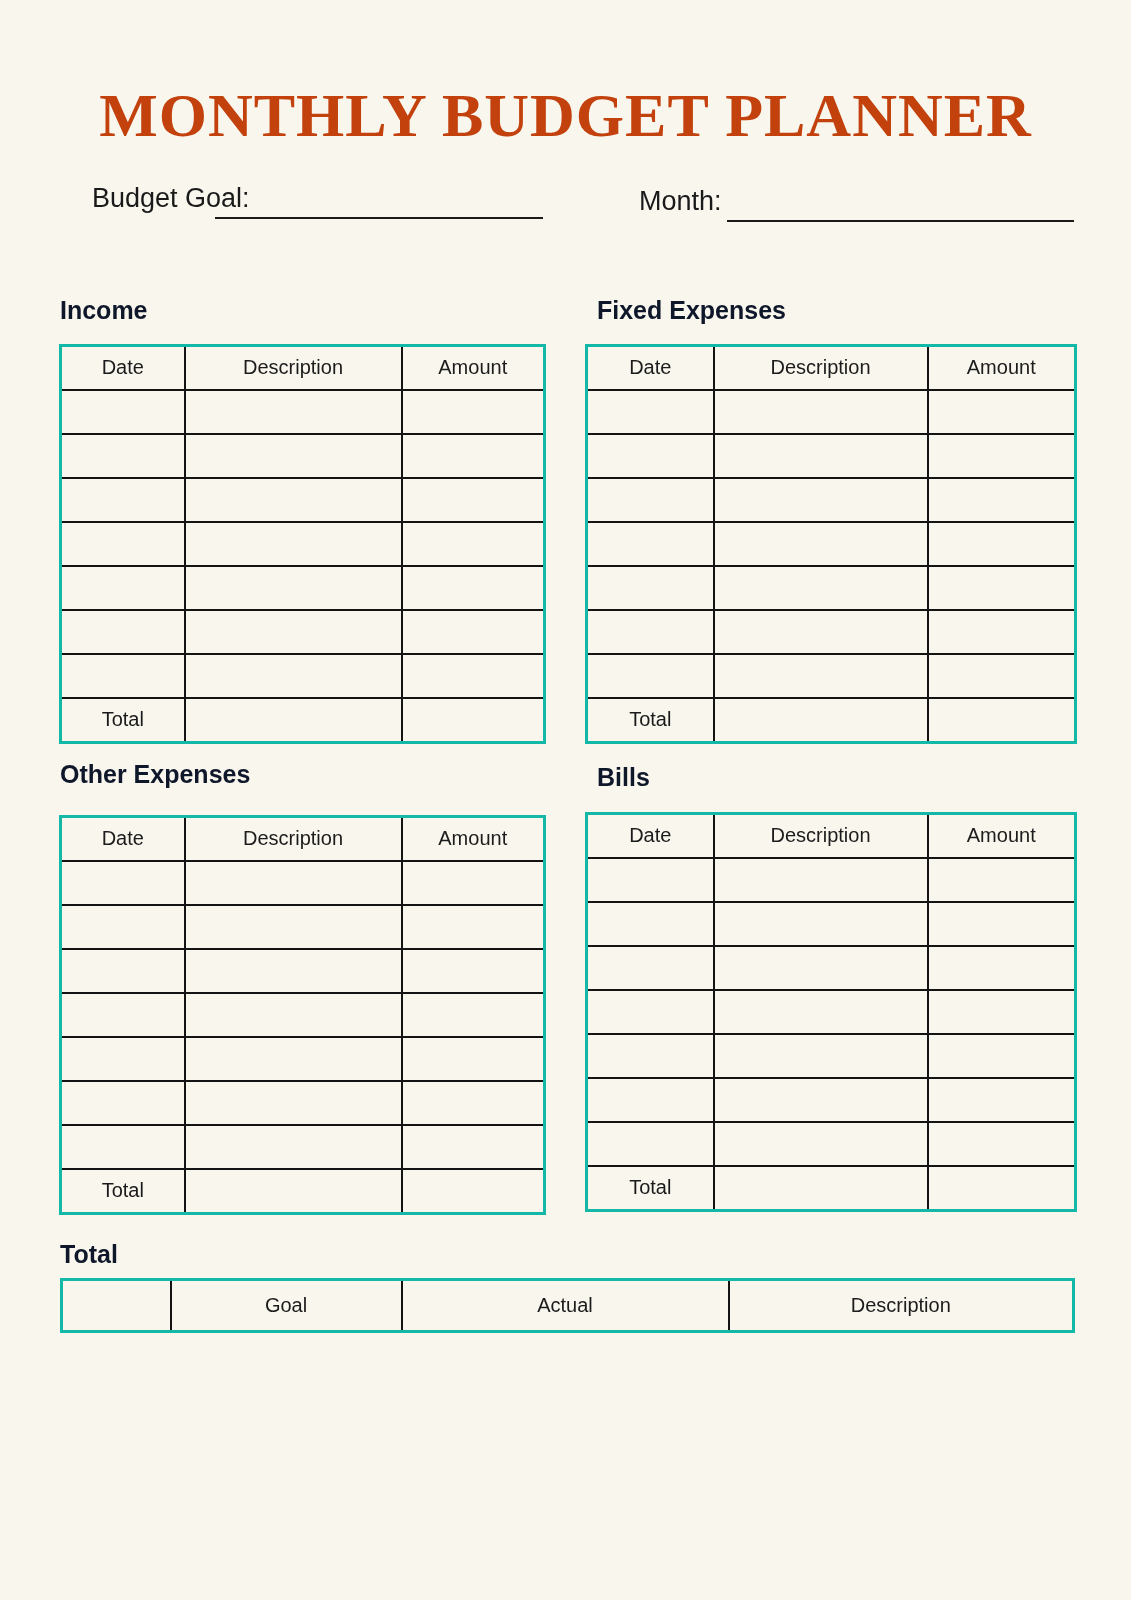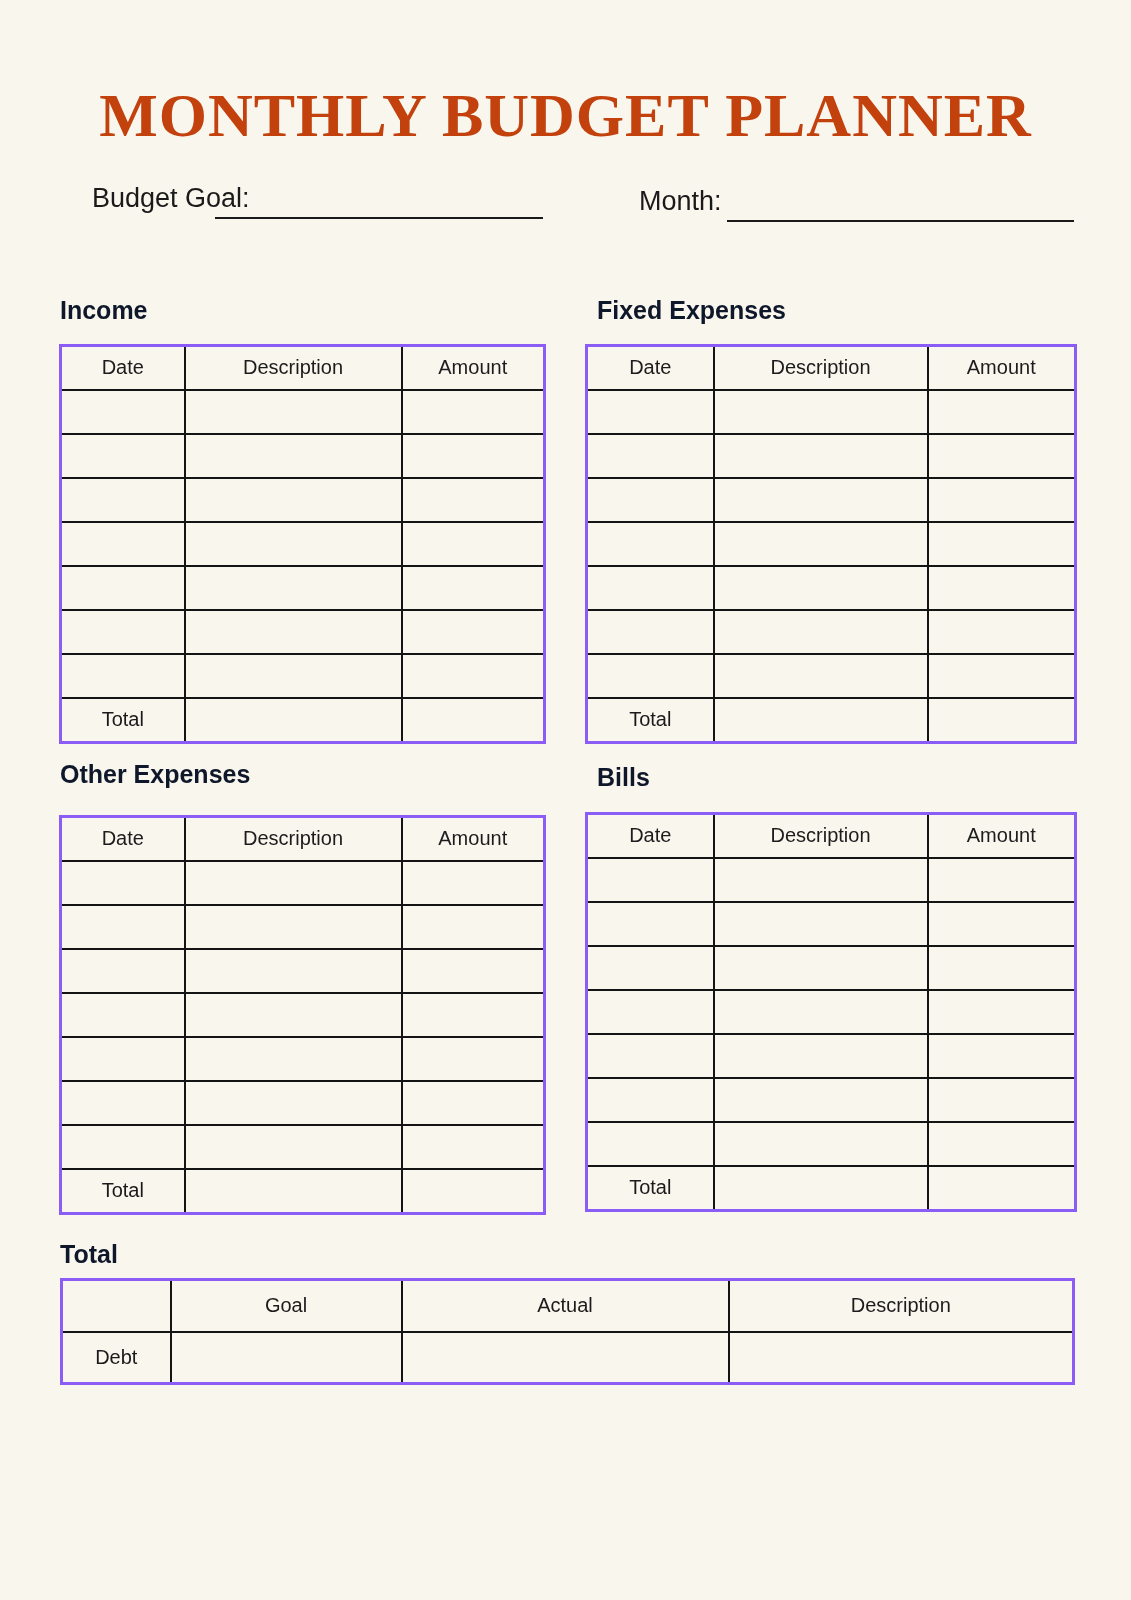--- a/index.html
+++ b/index.html
@@ -58,21 +58,21 @@
   #fixed-heading  { left: 597px; top: 297px; }
   #other-heading  { left: 60px;  top: 761px; }
   #bills-heading  { left: 597px; top: 764px; }
   #recap-heading  { left: 60px;  top: 1241px; }
 
   table {
     position: absolute;
     border-collapse: collapse;
     table-layout: fixed;
   }
-  table.ledger, table.recap { border: 3px solid #8b5cf6; }
+  table.ledger, table.recap { border: 3px solid #14b8a6; }
   table.ledger td, table.ledger th,
   table.recap td, table.recap th {
     border: 2.5px solid #141414;
     padding: 0;
     overflow: hidden;
   }
   th {
     font-weight: 400;
     font-size: 20px;
     text-align: center;
@@ -340,22 +340,16 @@
         <col style="width:327px">
         <col style="width:345px">
       </colgroup>
     <tbody>
       <tr>
         <th></th>
         <th>Goal</th>
         <th>Actual</th>
         <th>Description</th>
       </tr>
-      <tr>
-        <td class="rowlabel">Debt</td>
-        <td></td>
-        <td></td>
-        <td></td>
-      </tr>
     </tbody>
   </table>
 
 </div>
 
 </body></html>

